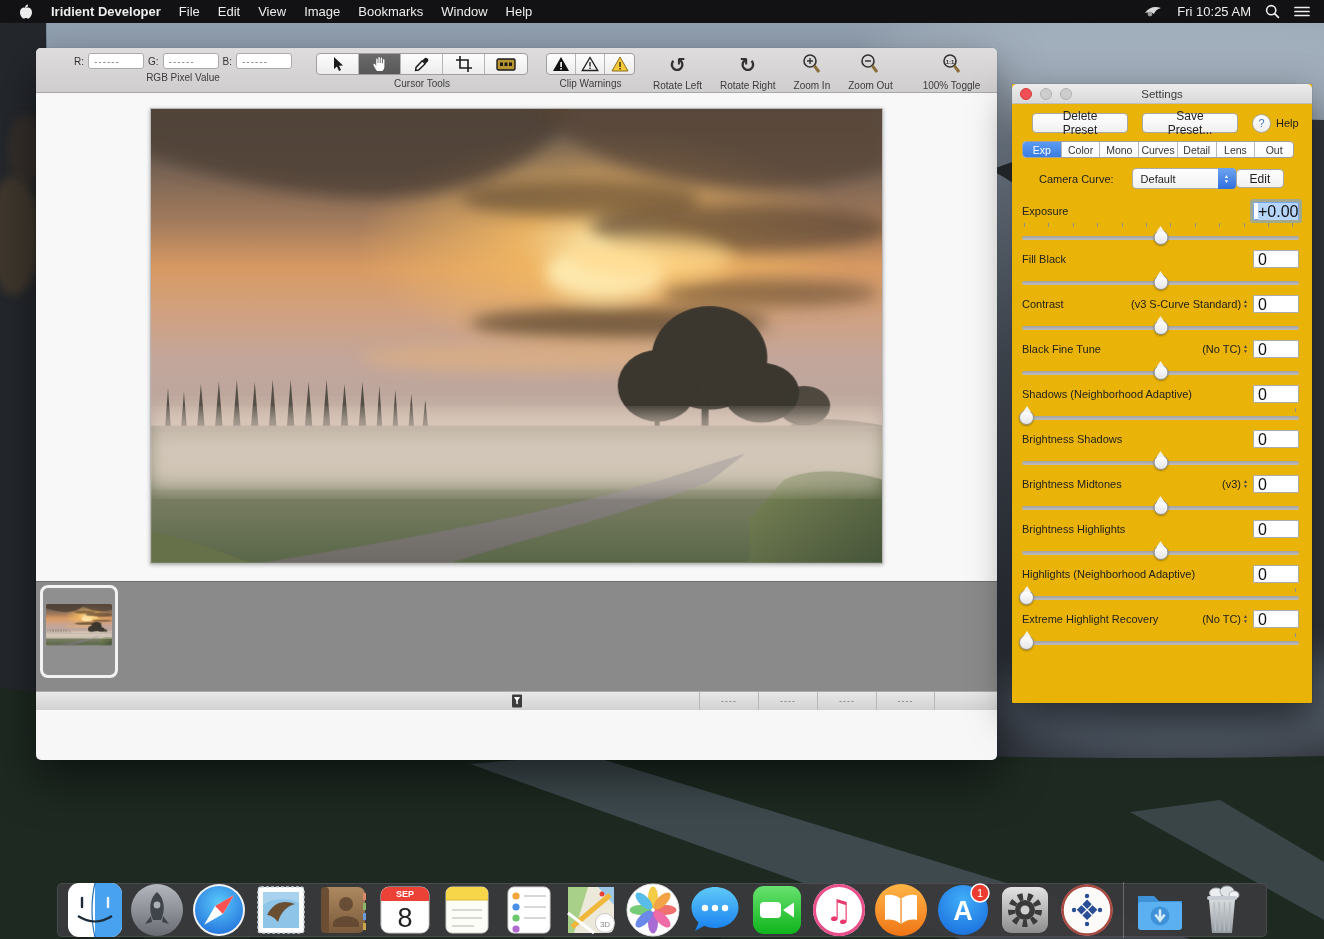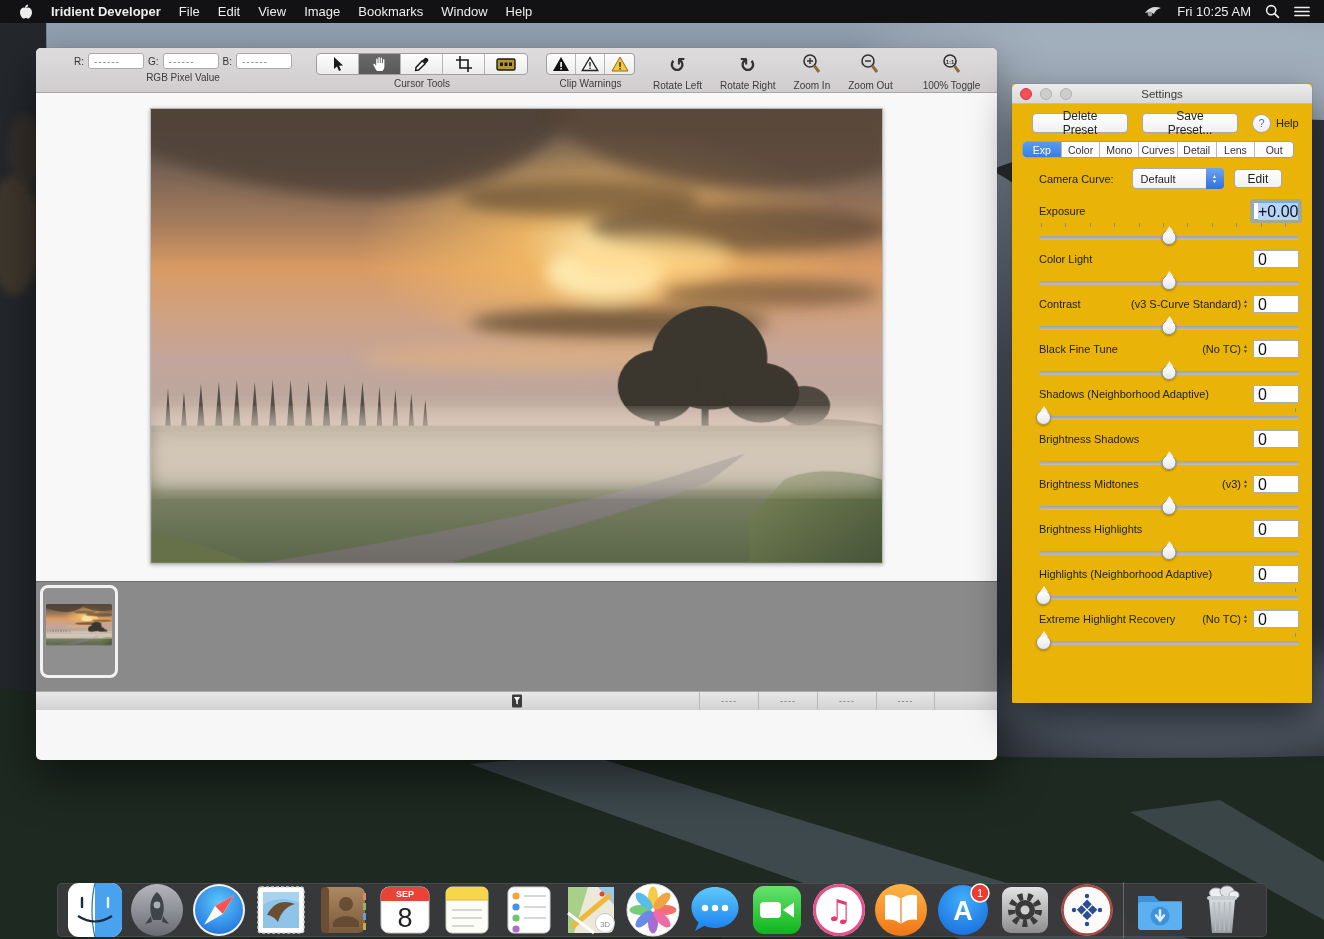--- a/index.html
+++ b/index.html
@@ -63,23 +63,23 @@
   #preset-dd{width:198px}
   .checkbox{width:14px;height:14px;border-radius:3px;background:linear-gradient(#64a0ee,#3272dd);border:1px solid #2b62c4;color:#fff;font-size:10px;line-height:13px;text-align:center;margin:0 5px 0 12px}
   .pushbtn{height:20px;background:linear-gradient(#fff,#f0f0f0);border:1px solid #a8a8a8;border-radius:4px;font-size:12px;color:#222;display:flex;align-items:center;padding:0 12px}
   .helpbtn{width:19px;height:19px;border-radius:50%;background:linear-gradient(#fff,#eee);border:1px solid #a8a8a8;color:#4a76b8;font-size:11px;display:flex;align-items:center;justify-content:center;margin:0 5px 0 14px}
   #tabrow{display:flex;border:1px solid #a0a0a0;border-radius:4px;overflow:hidden;height:17px;background:#fff;margin:8px 10px 10px 2px}
   .tab{flex:1;display:flex;align-items:center;justify-content:center;font-size:10.5px;color:#333;border-right:1px solid #b8b8b8}
   .tab:last-child{border-right:none}
   .tab.sel{background:linear-gradient(#5c9af0,#3a7ce4);color:#fff}
   #curverow{display:flex;align-items:center;margin:2px 0 12px 19px}
   #curverow .lab{margin-right:18px}
-  #curve-dd{width:92px;margin-right:10px}
+  #curve-dd{width:104px;}
   #edit-btn{padding:0 13px;height:19px}
-  .srow{margin:0 5px 9px 19px;position:relative}
+  .srow{margin:0 5px 9px 2px;position:relative}
   .srow-top{display:flex;align-items:center;height:19px}
   .slabel{white-space:nowrap}
   .sfill{flex:1}
   .sextra{color:#222;white-space:nowrap;display:flex;align-items:center;margin-right:5px}
   .stepper{display:inline-flex;flex-direction:column;font-size:5px;line-height:4.5px;color:#444;margin-left:2px}
   .sval{width:46px;height:18px;background:#fff;border:1px solid #ababab;border-radius:1px;font-size:16px;color:#111;padding:1px 4px;line-height:15px}
   .sval.focused{box-shadow:0 0 0 3px rgba(105,160,245,.55);border-color:#76a6ef}
   .sval.focused .hl{background:#b6d5fb}
   .ticks{height:4px;margin:3px 2px 0 2px;background-image:repeating-linear-gradient(90deg,#909090 0,#909090 1px,transparent 1px,transparent 24.4px)}
   .track{position:relative;height:4px;border-radius:2px;background:linear-gradient(#a2a2a2,#bdbdbd);margin-top:9px;margin-bottom:7px}
@@ -471,21 +471,21 @@
           <div class="sval focused"><span class="hl">+0.00</span></div>
         </div>
         <div class="ticks"></div>
         <div class="track">
             <span class="thumb"></span>
           </div>
       </div>
 
       <div class="srow tickless thumb-center">
         <div class="srow-top">
-          <span class="slabel">Color Light</span>
+          <span class="slabel">Fill Black</span>
             <span class="sfill"></span>
           <div class="sval">0</div>
         </div>
         <div class="track">
             <span class="thumb"></span>
           </div>
       </div>
 
       <div class="srow tickless thumb-center">
         <div class="srow-top">

